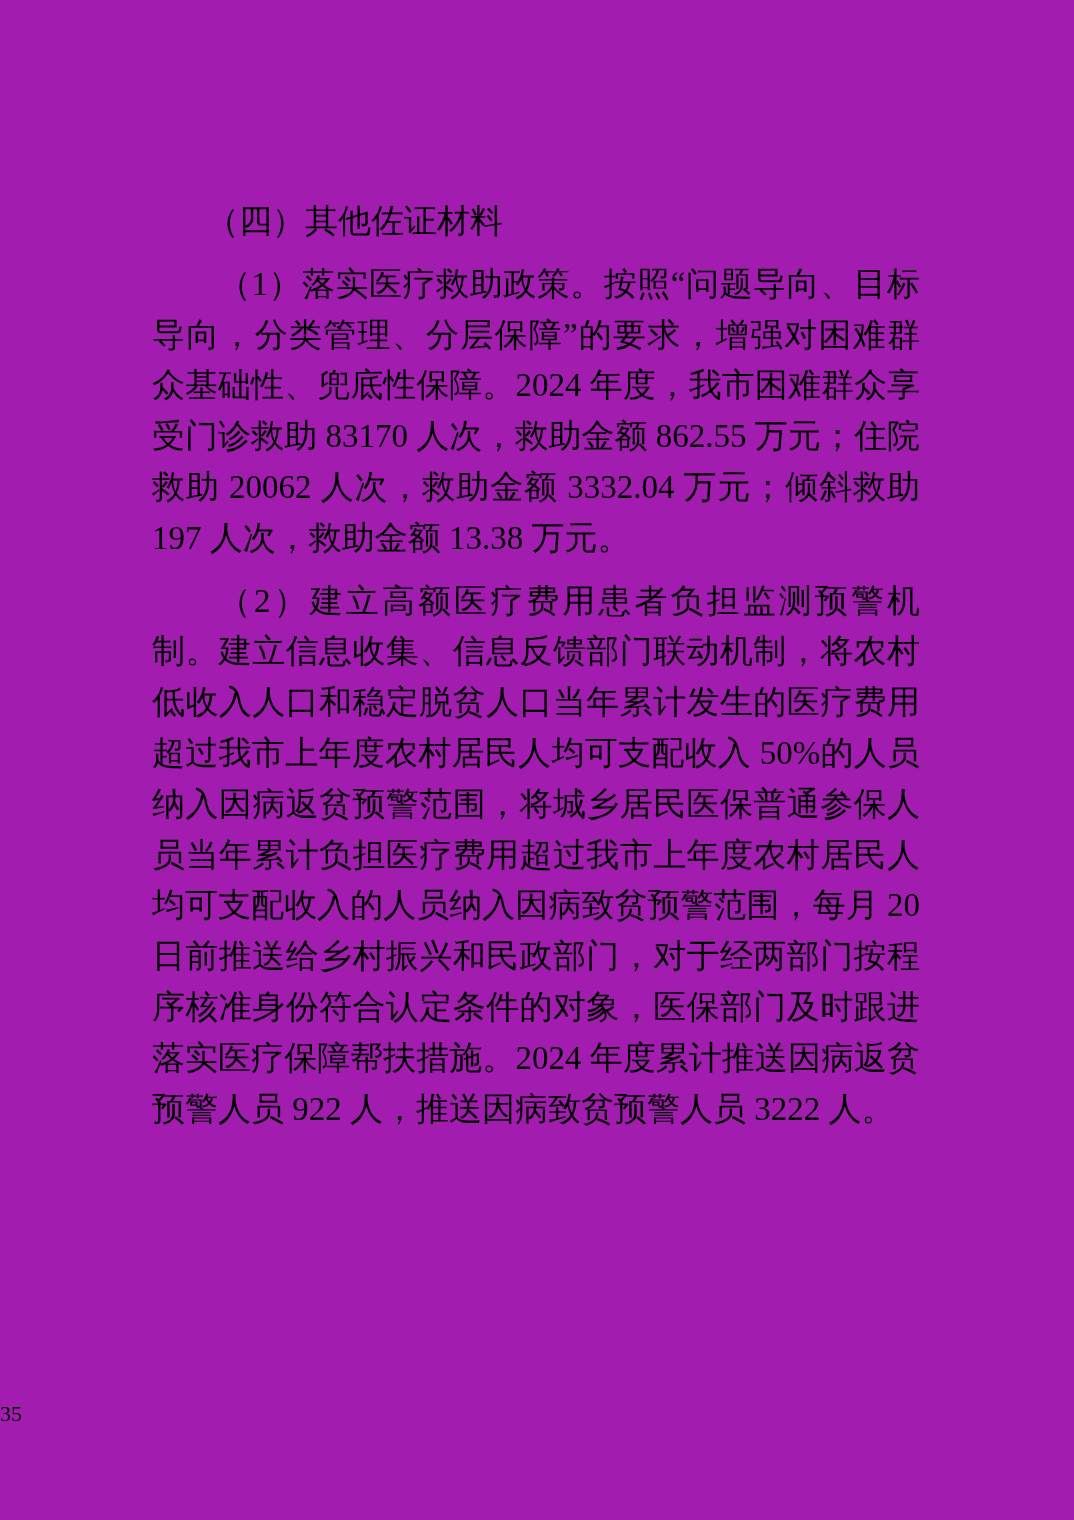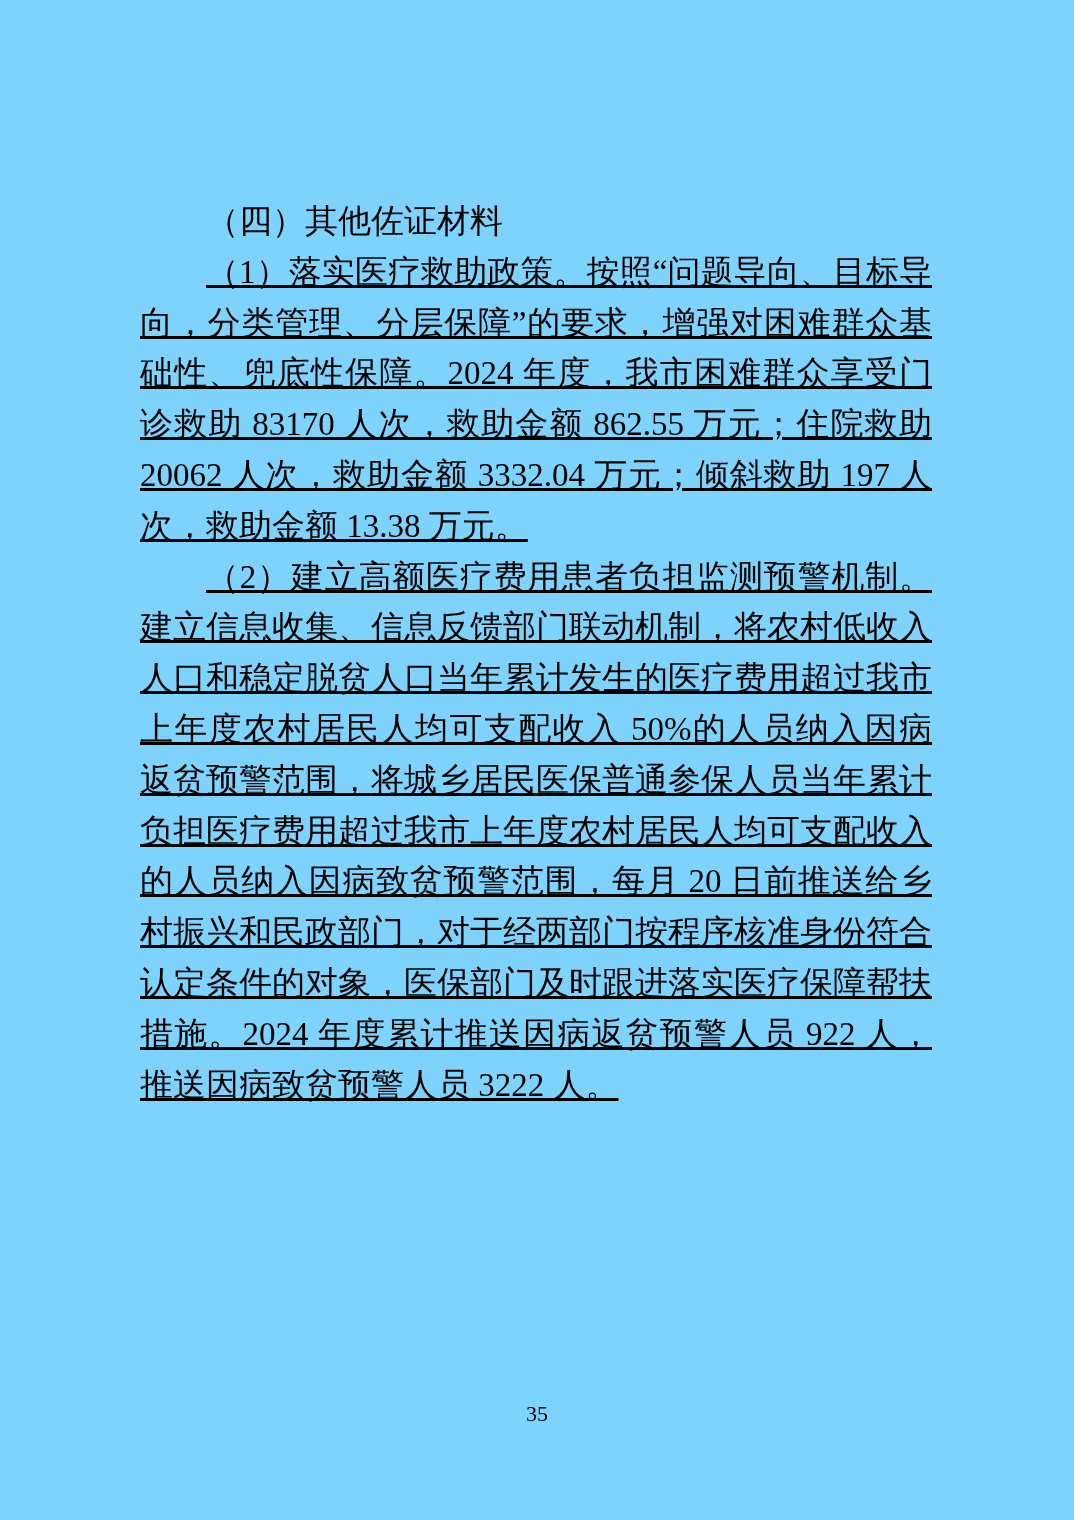--- a/index.html
+++ b/index.html
@@ -4,21 +4,21 @@
 <style>
   html, body {
     margin: 0;
     padding: 0;
     background: #ffffff;
   }
   .page {
     position: relative;
     width: 1074px;
     height: 1520px;
-    background: #7dd3fc;
+    background: #a21caf;
     overflow: hidden;
     font-family: "Liberation Serif", "DejaVu Serif", serif;
     color: #000000;
   }
   .content {
     position: absolute;
     left: 140px;
     top: 196px;
     width: 792px;
     font-size: 33px;
@@ -27,30 +27,28 @@
     text-justify: inter-ideograph;
   }
   .section-heading {
     font-size: 33px;
     font-weight: normal;
     margin: 0;
     text-indent: 2em;
     text-align: left;
   }
   .para {
-    margin: 0;
+    margin: 12px;
     text-indent: 2em;
-    text-decoration: underline;
   }
   .footer {
     position: absolute;
     left: 0;
     top: 1400px;
     width: 1074px;
-    text-align: center;
   }
   .page-number {
     font-size: 22px;
     line-height: 28px;
   }
 </style>
 </head>
 <body>
 
 <div class="page">

